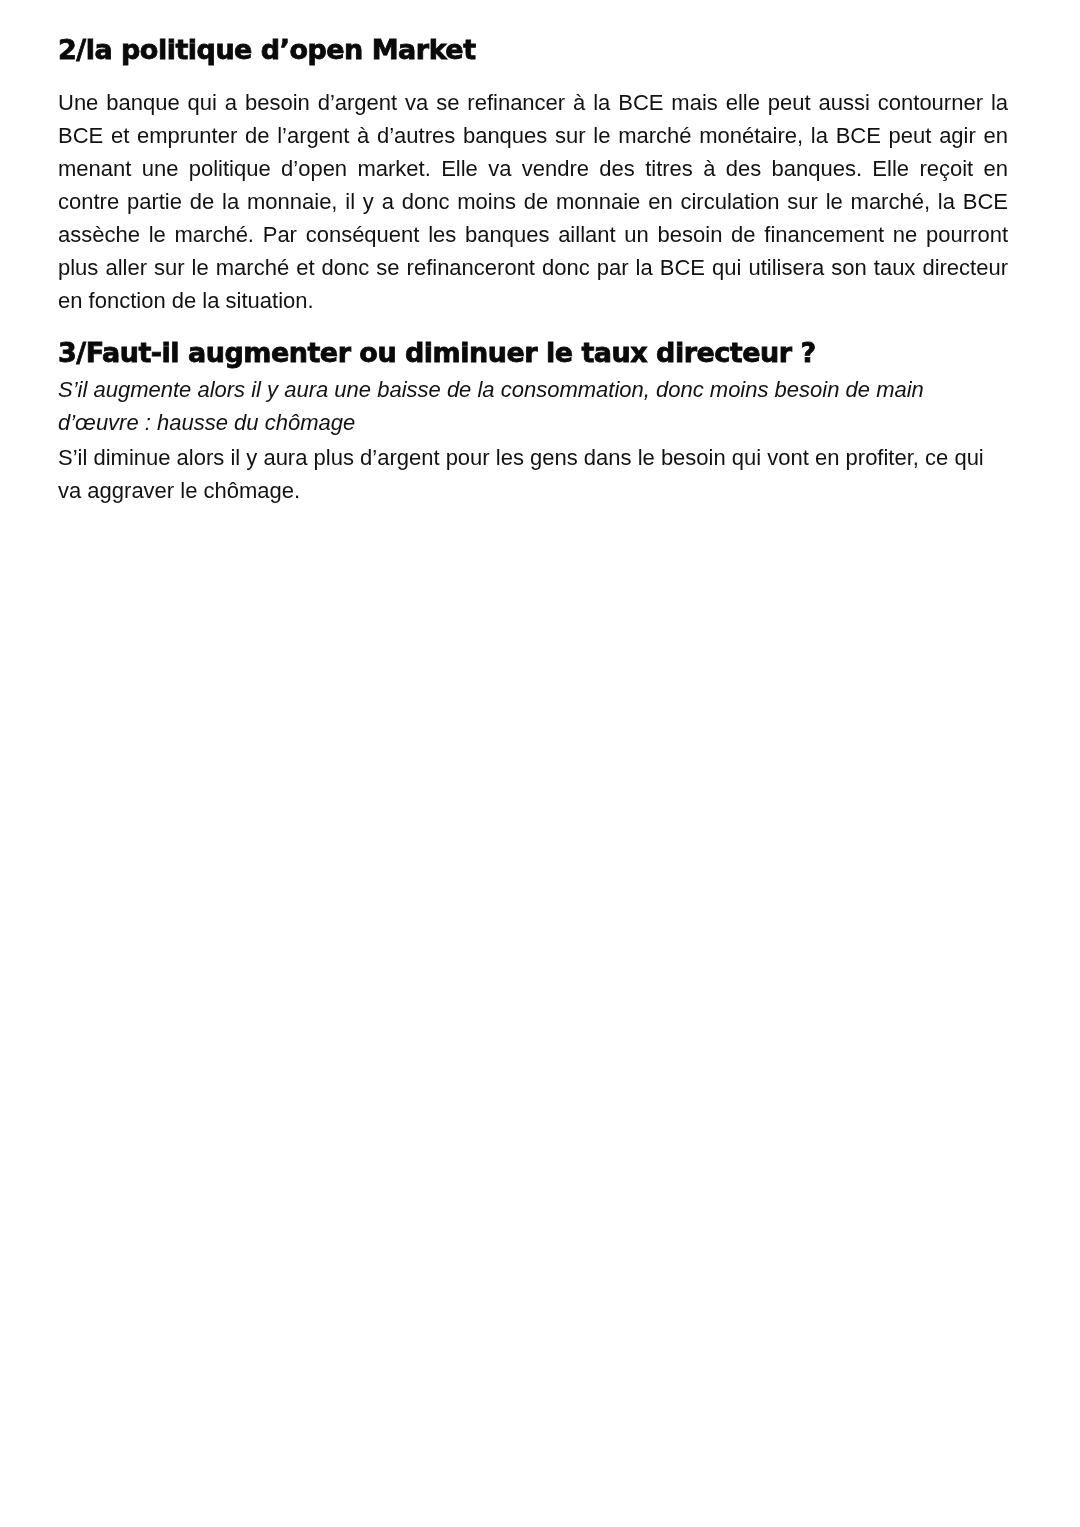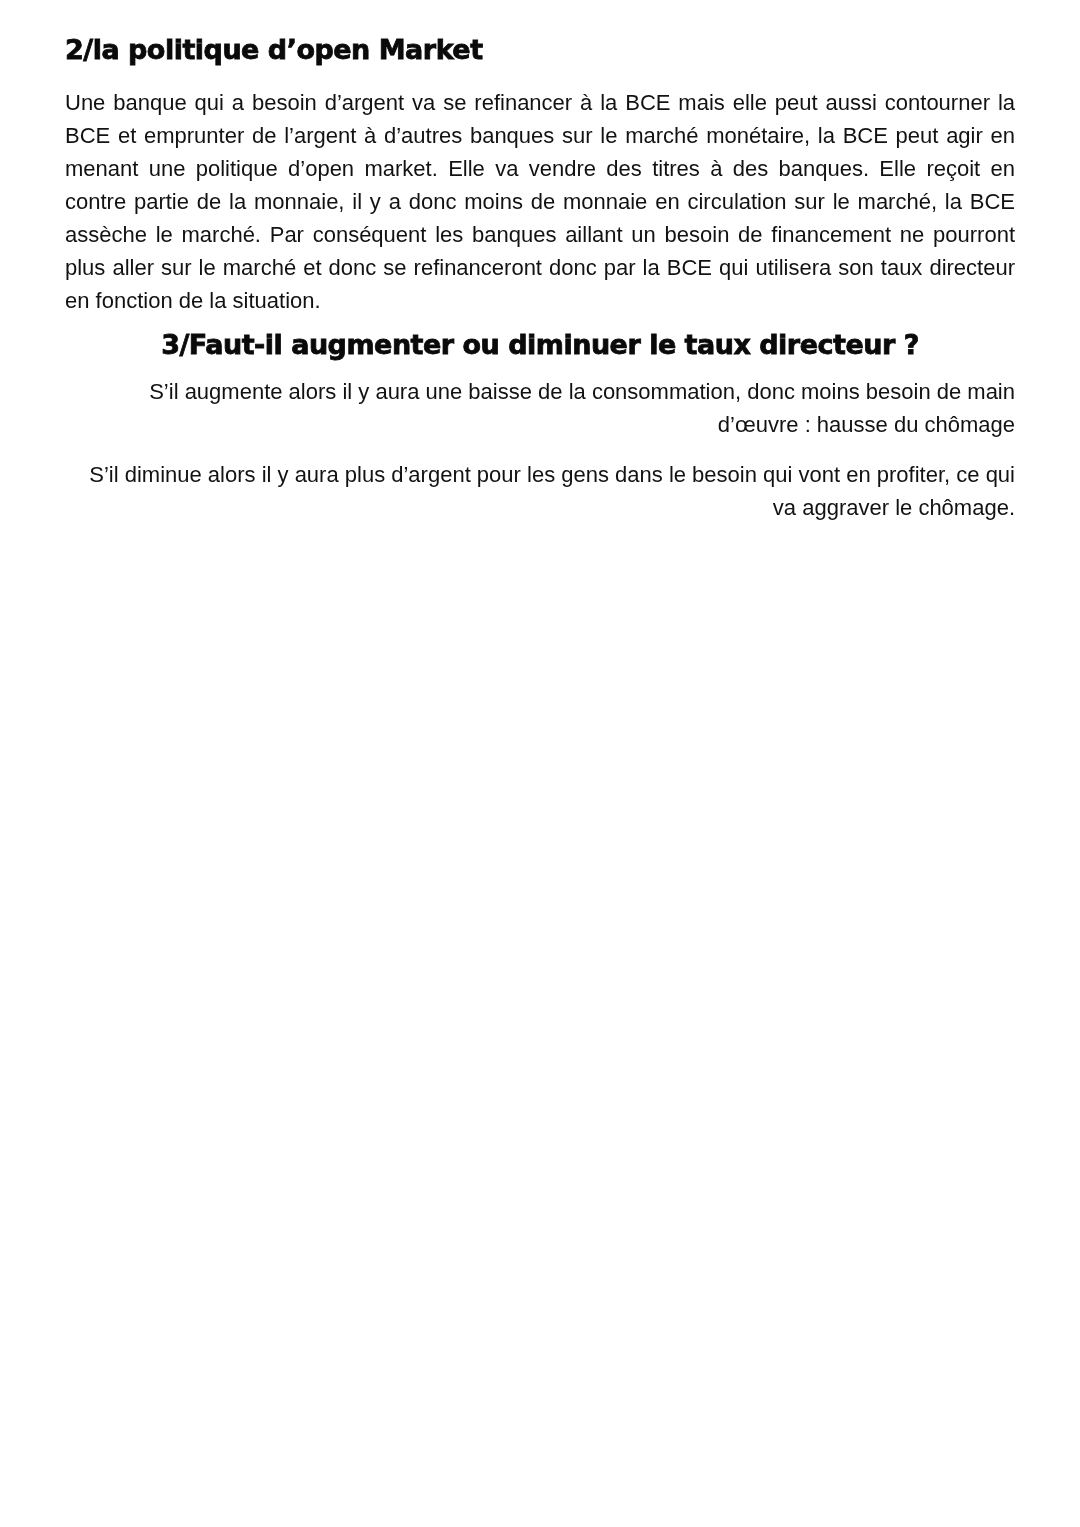--- a/index.html
+++ b/index.html
@@ -9,47 +9,47 @@
     }
     body {
       width: 1080px;
       height: 1527px;
       position: relative;
       overflow: hidden;
       color: #111111;
     }
     .page {
       position: absolute;
-      left: 65px;
+      left: 58px;
       top: 30px;
       width: 950px;
     }
     .heading {
       font-family: "DejaVu Sans", sans-serif;
       font-weight: bold;
       font-size: 27px;
       line-height: 40px;
       margin: 0;
       color: #0a0a0a;
       letter-spacing: -0.5px;
       -webkit-text-stroke: 0.8px #0a0a0a;
     }
     .h2 { margin-top: 0; height: 44px; }
-    .h3 { margin-top: 8px; height: 40px; text-align: center; }
+    .h3 { margin-top: 16px; height: 40px; }
     .para {
       font-family: "Liberation Sans", sans-serif;
       font-size: 22px;
       line-height: 33px;
       margin: 0;
       text-align: justify;
       color: #121212;
     }
     .p1 { margin-top: 12px; }
-    .p-aug { margin-top: 10px; text-align: right; }
-    .p-dim { margin-top: 17px; text-align: right; }
+    .p-aug { text-align: left; font-style: italic; }
+    .p-dim { margin-top: 2px; text-align: left; }
   </style>
 </head>
 <body>
 
 <div class="page">
   <section>
     <h2 class="heading h2">2/la politique d’open Market</h2>
     <p class="para p1">Une banque qui a besoin d’argent va se refinancer à la BCE mais elle peut aussi contourner la BCE et emprunter de l’argent à d’autres banques sur le marché monétaire, la BCE peut agir en menant une politique d’open market. Elle va vendre des titres à des banques. Elle reçoit en contre partie de la monnaie, il y a donc moins de monnaie en circulation sur le marché, la BCE assèche le marché. Par conséquent les banques aillant un besoin de financement ne pourront plus aller sur le marché et donc se refinanceront donc par la BCE qui utilisera son taux directeur en fonction de la situation.</p>
   </section>
 

